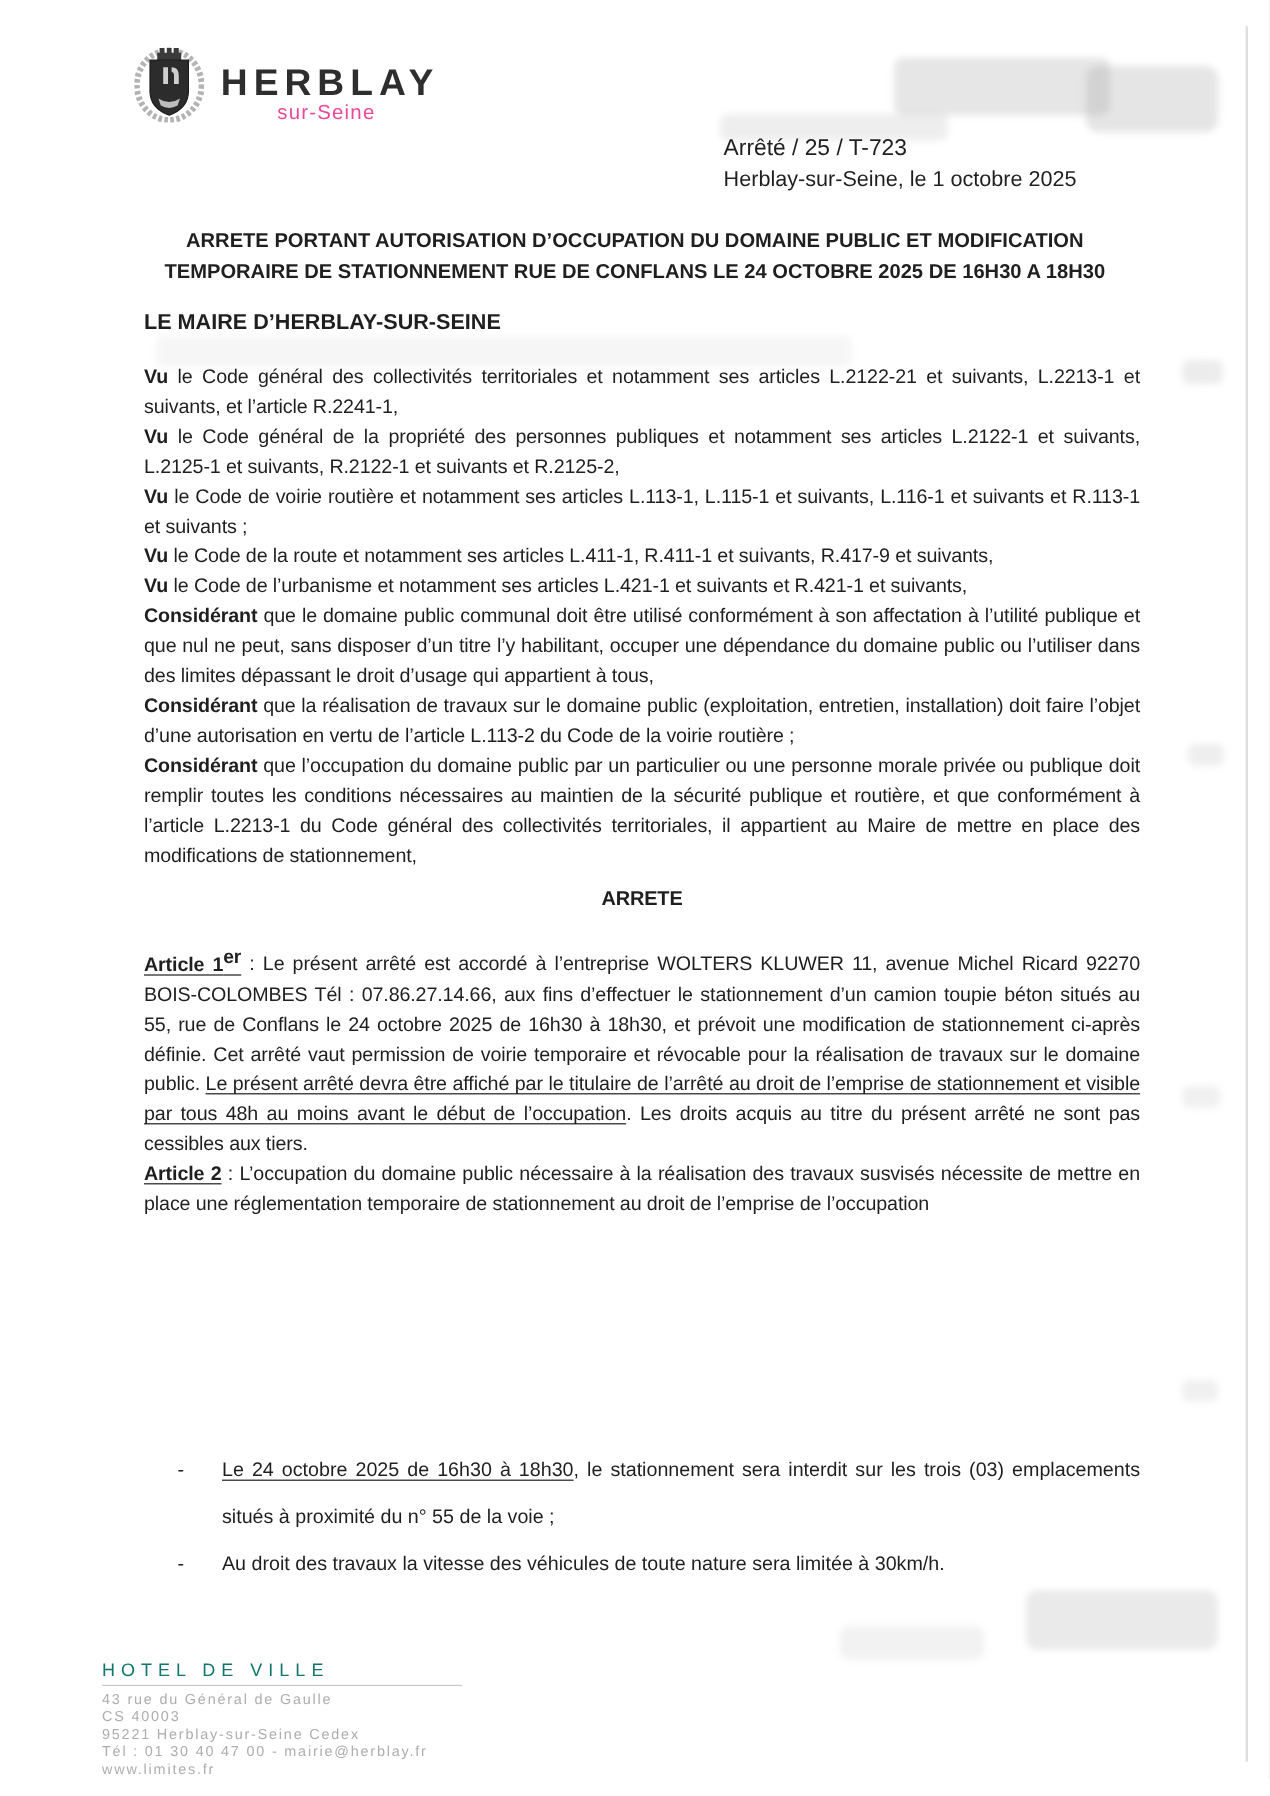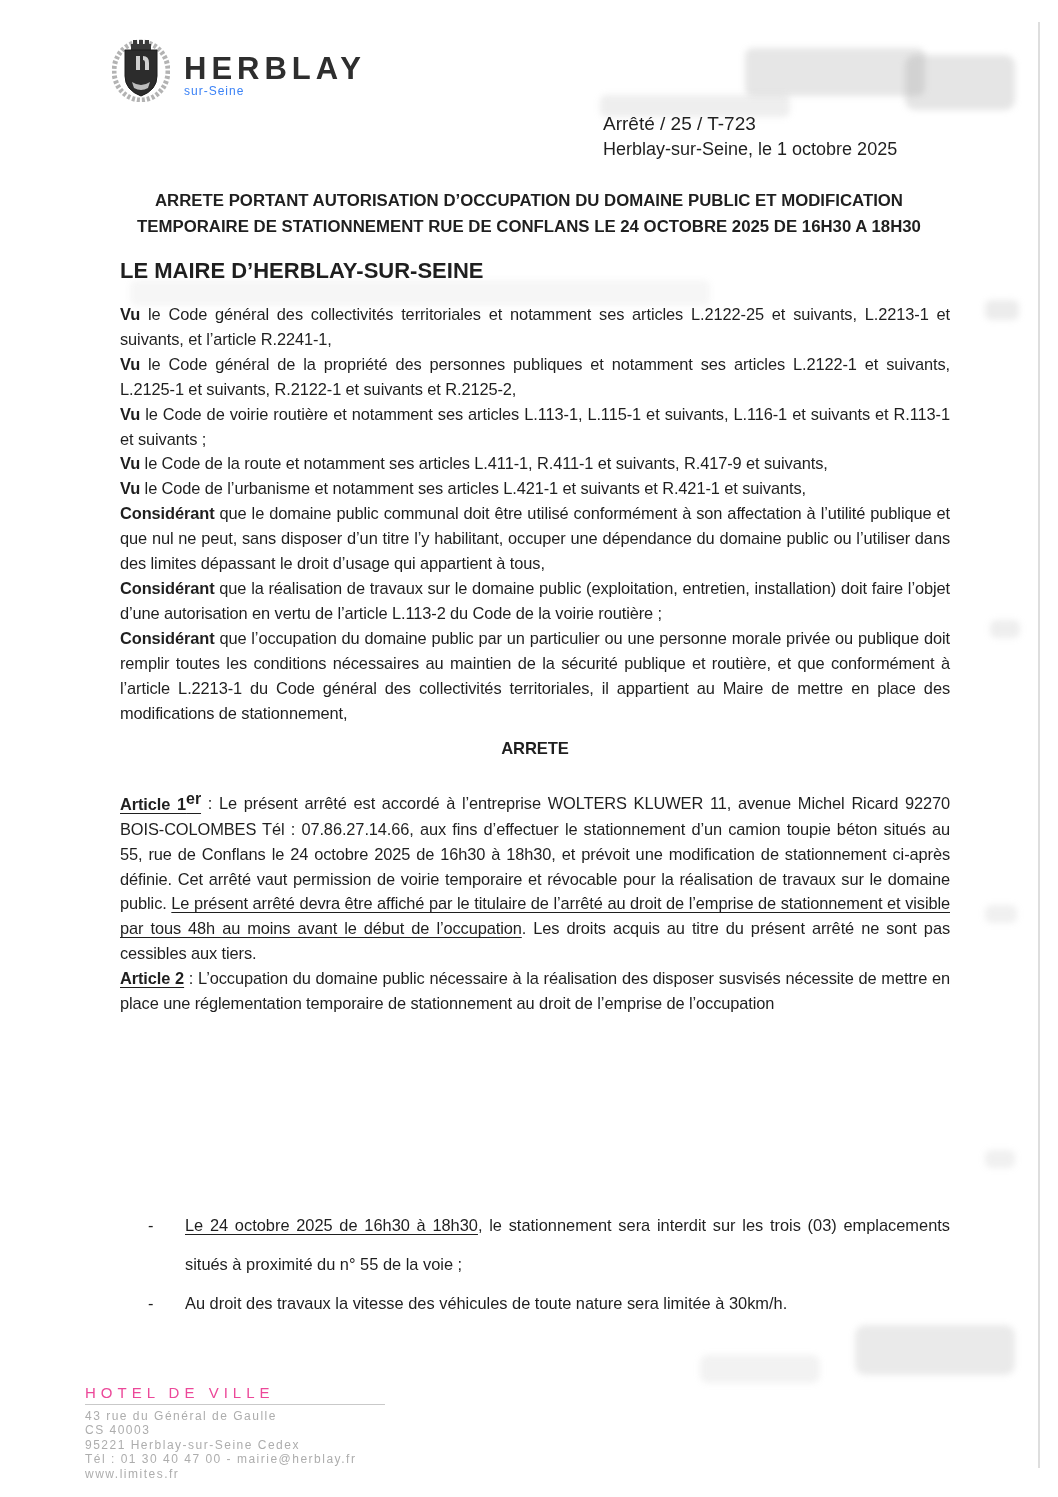--- a/index.html
+++ b/index.html
@@ -13,33 +13,33 @@
   }
   
   .logo{position:absolute;left:112px;top:36px;display:flex;align-items:flex-start;}
   .crest{width:58px;height:64px;margin-top:2px;}
   .logo-text{margin-left:14px;}
   .logo-name{
     font-size:31px;font-weight:600;letter-spacing:5px;
     color:#2e2e2e;line-height:34px;margin-top:16px;
   }
   .logo-sub{
-    font-size:12px;color:#3b82f6;letter-spacing:1px;
-    text-align:left;padding-right:6px;margin-top:-2px;
+    font-size:17px;color:#ec4899;letter-spacing:1px;
+    text-align:center;padding-right:6px;margin-top:-2px;
   }
   
   .ref-block{position:absolute;left:603px;top:112px;font-weight:normal;}
   .ref-line1{font-size:19px;line-height:24px;}
   .ref-line2{font-size:18px;line-height:26px;}
   
   .doc-title{
     position:absolute;left:118px;top:188px;width:822px;
     text-align:center;font-weight:bold;font-size:16.8px;line-height:26px;
   }
-  .maire{position:absolute;left:120px;top:258px;font-weight:bold;font-size:22px;}
+  .maire{position:absolute;left:120px;top:258px;font-weight:bold;font-size:18px;}
   
   .content{
     position:absolute;left:120px;top:302px;width:830px;
     font-size:16.4px;line-height:24.9px;text-align:justify;
     letter-spacing:-0.1px;
   }
   .content p{margin:0;}
   .lead{font-weight:bold;}
   .decision-heading{
     text-align:center;font-weight:bold;font-size:16.6px;
@@ -55,21 +55,21 @@
   }
   .bullet{display:flex;}
   .dash{width:37px;flex:0 0 37px;}
   .bullet-text{flex:1;}
   
   .footer{
     position:absolute;left:85px;top:1386px;
     color:#adadad;letter-spacing:1.5px;font-size:12px;line-height:14.5px;
   }
   .footer-title{
-    font-size:15px;letter-spacing:5px;color:#ec4899;
+    font-size:15px;letter-spacing:5px;color:#0f766e;
     padding-bottom:3px;border-bottom:1.5px solid #c9c9c9;
     width:300px;margin-bottom:4px;
   }
   .footer-line{white-space:nowrap;}
   
   .artifact{position:absolute;pointer-events:none;filter:blur(3px);}
   .vline{position:absolute;left:1038px;top:22px;width:2px;height:1446px;background:#dedede;}
 </style>
 </head>
 <body>
@@ -110,34 +110,34 @@
   <div class="ref-block">
     <div class="ref-line1">Arrêté / 25 / T-723</div>
     <div class="ref-line2">Herblay-sur-Seine, le 1 octobre 2025</div>
   </div>
 
   <div class="doc-title">ARRETE PORTANT AUTORISATION D’OCCUPATION DU DOMAINE PUBLIC ET MODIFICATION TEMPORAIRE DE STATIONNEMENT RUE DE CONFLANS LE 24 OCTOBRE 2025 DE 16H30 A 18H30</div>
 
   <div class="maire">LE MAIRE D’HERBLAY-SUR-SEINE</div>
 
   <div class="content">
-    <p><span class="lead">Vu</span><span> le Code général des collectivités territoriales et notamment ses articles L.2122-25 et suivants, L.2213-1 et suivants, et l’article R.2241-1,</span></p>
+    <p><span class="lead">Vu</span><span> le Code général des collectivités territoriales et notamment ses articles L.2122-21 et suivants, L.2213-1 et suivants, et l’article R.2241-1,</span></p>
     <p><span class="lead">Vu</span><span> le Code général de la propriété des personnes publiques et notamment ses articles L.2122-1 et suivants, L.2125-1 et suivants, R.2122-1 et suivants et R.2125-2,</span></p>
     <p><span class="lead">Vu</span><span> le Code de voirie routière et notamment ses articles L.113-1, L.115-1 et suivants, L.116-1 et suivants et R.113-1 et suivants ;</span></p>
     <p><span class="lead">Vu</span><span> le Code de la route et notamment ses articles L.411-1, R.411-1 et suivants, R.417-9 et suivants,</span></p>
     <p><span class="lead">Vu</span><span> le Code de l’urbanisme et notamment ses articles L.421-1 et suivants et R.421-1 et suivants,</span></p>
     <p><span class="lead">Considérant</span><span> que le domaine public communal doit être utilisé conformément à son affectation à l’utilité publique et que nul ne peut, sans disposer d’un titre l’y habilitant, occuper une dépendance du domaine public ou l’utiliser dans des limites dépassant le droit d’usage qui appartient à tous,</span></p>
     <p><span class="lead">Considérant</span><span> que la réalisation de travaux sur le domaine public (exploitation, entretien, installation) doit faire l’objet d’une autorisation en vertu de l’article L.113-2 du Code de la voirie routière ;</span></p>
     <p><span class="lead">Considérant</span><span> que l’occupation du domaine public par un particulier ou une personne morale privée ou publique doit remplir toutes les conditions nécessaires au maintien de la sécurité publique et routière, et que conformément à l’article L.2213-1 du Code général des collectivités territoriales, il appartient au Maire de mettre en place des modifications de stationnement,</span></p>
 
     <p class="decision-heading">ARRETE</p>
 
     <p><span class="article-label"><span>Article 1</span><sup>er</sup></span><span> : </span><span>Le présent arrêté est accordé à l’entreprise WOLTERS KLUWER 11, avenue Michel Ricard 92270 BOIS-COLOMBES Tél : 07.86.27.14.66, aux fins d’effectuer le stationnement d’un camion toupie béton situés au 55, rue de Conflans le 24 octobre 2025 de 16h30 à 18h30, et prévoit une modification de stationnement ci-après définie. Cet arrêté vaut permission de voirie temporaire et révocable pour la réalisation de travaux sur le domaine public. </span><span class="uline">Le présent arrêté devra être affiché par le titulaire de l’arrêté au droit de l’emprise de stationnement et visible par tous 48h au moins avant le début de l’occupation</span><span>.  Les droits acquis au titre du présent arrêté ne sont pas cessibles aux tiers.</span></p>
 
-    <p><span class="article-label">Article 2</span><span> : </span><span>L’occupation du domaine public nécessaire à la réalisation des disposer susvisés nécessite de mettre en place une réglementation temporaire de stationnement au droit de l’emprise de l’occupation</span></p>
+    <p><span class="article-label">Article 2</span><span> : </span><span>L’occupation du domaine public nécessaire à la réalisation des travaux susvisés nécessite de mettre en place une réglementation temporaire de stationnement au droit de l’emprise de l’occupation</span></p>
   </div>
 
   <div class="bullets">
     <div class="bullet">
       <span class="dash">-</span>
       <div class="bullet-text"><span class="uline">Le 24 octobre 2025 de 16h30 à 18h30</span><span>, le stationnement sera interdit sur les trois (03) emplacements situés à proximité du n° 55 de la voie ;</span></div>
     </div>
     <div class="bullet">
       <span class="dash">-</span>
       <div class="bullet-text"><span>Au droit des travaux la vitesse des véhicules de toute nature sera limitée à 30km/h.</span></div>

